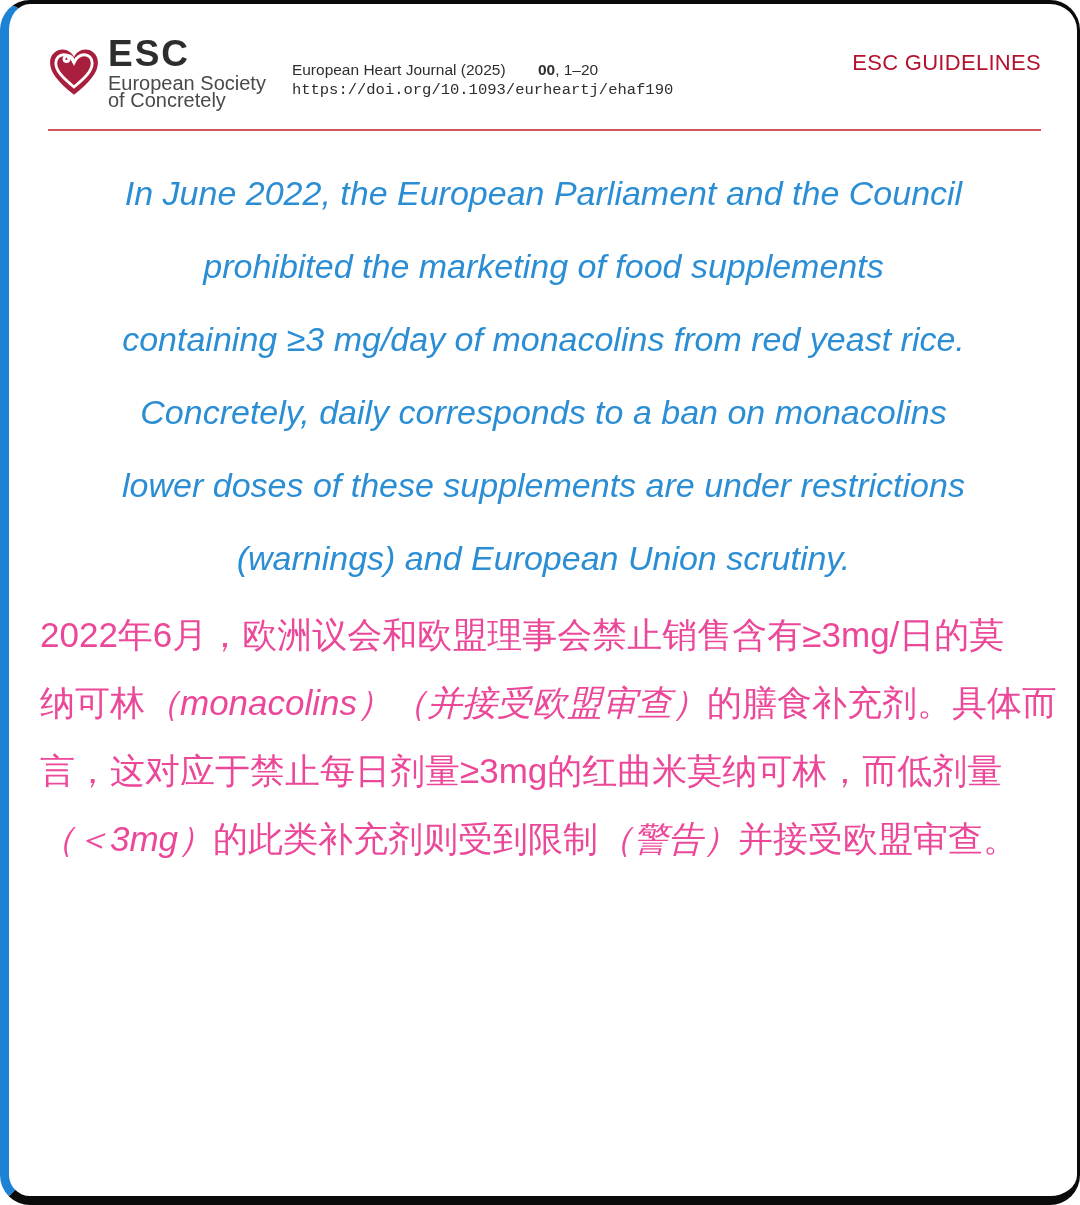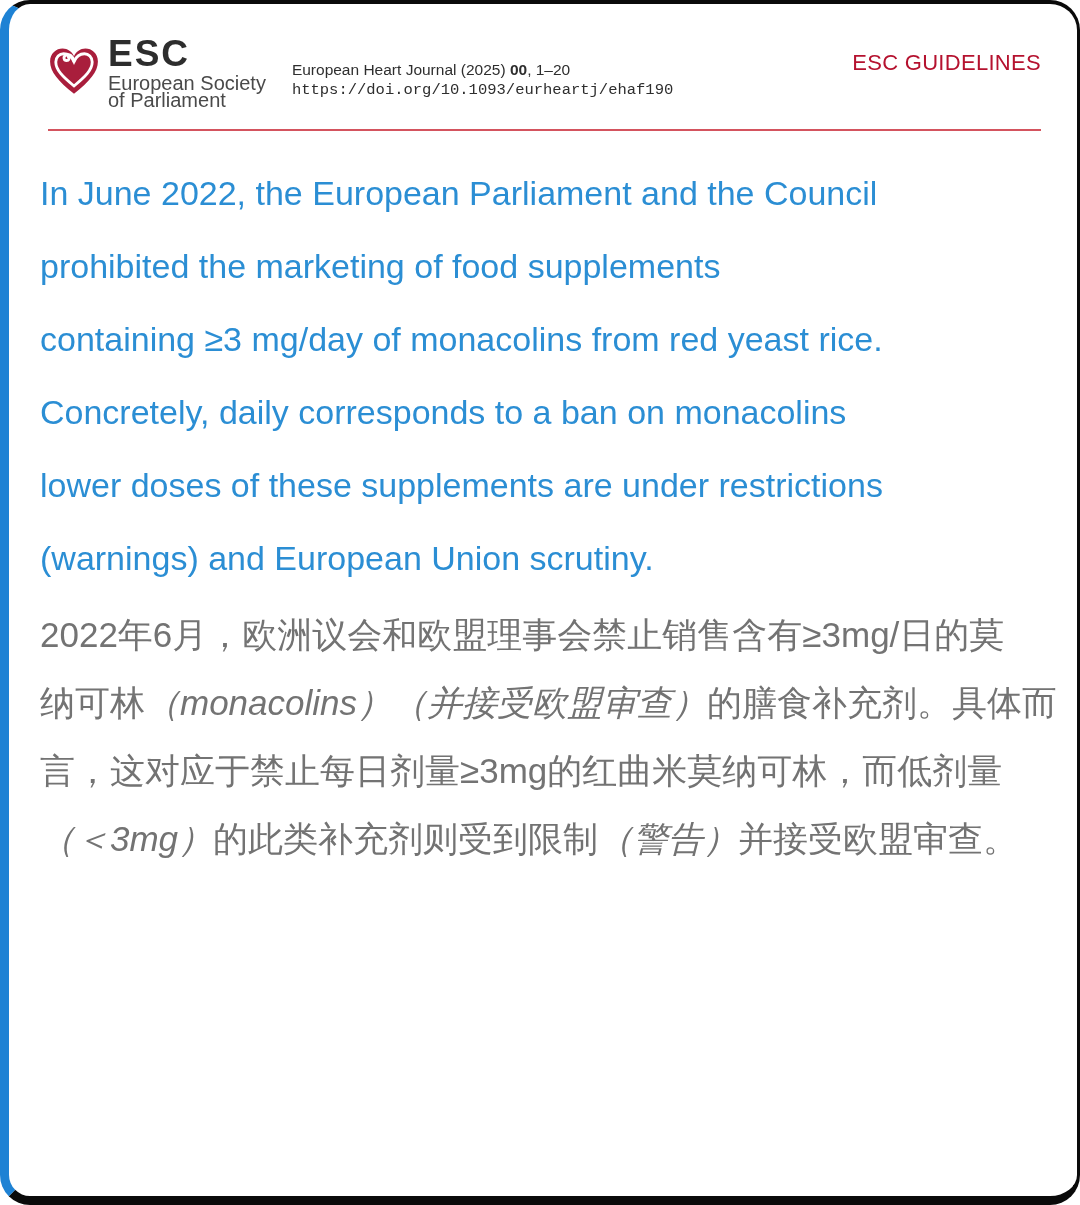--- a/index.html
+++ b/index.html
@@ -14,31 +14,31 @@
     border-top:4px solid #0a0a0a;
     border-right:3px solid #0a0a0a;
     border-bottom:9px solid #0a0a0a;
     border-radius:30px;
     padding:28px 30px 0 27px;
     overflow:hidden;
   }
 
   
   .header{display:flex;align-items:flex-start;padding:2px 6px 0 12px;}
-  .logo-block{display:flex;align-items:center;}
+  .logo-block{display:flex;align-items:flex-end;}
   .heart-svg{width:52px;height:70px;margin-top:2px;flex:0 0 auto;}
   .logo-text{margin-left:8px;}
   .logo-acronym{
     font-size:37px;font-weight:700;color:#2d2d2d;
     letter-spacing:2px;line-height:40px;
   }
   .logo-society{font-size:20px;color:#4a4a4a;line-height:17px;margin-top:1px;}
   .journal-info{margin-left:26px;margin-top:26px;}
   .journal-line{font-size:15.5px;color:#2e2e2e;line-height:20px;}
-  .journal-line b{font-weight:700;}
+  .journal-line b{font-weight:700;margin-left:28px;}
   .doi{font-size:15.5px;color:#2e2e2e;line-height:20px;font-family:Liberation Mono, monospace;}
   .banner{
     margin-left:auto;margin-top:16px;
     font-size:22px;font-weight:400;color:#b5122f;
     letter-spacing:0.3px;white-space:nowrap;
   }
   .red-rule{
     border:none;height:2px;background:#d4545e;
     margin:20px 6px 0 12px;
   }
@@ -47,47 +47,47 @@
   .title{
     margin:36px 0 0 8px;
     font-size:43px;line-height:58px;font-weight:700;
     letter-spacing:-1px;color:#121212;
     max-width:960px;
   }
 
   
   .english{margin:26px 0 0 4px;color:#2b8ed4;}
   .english .line{
-    font-size:34px;line-height:73px;
-    white-space:nowrap;font-weight:400;
+    font-size:34px;font-style:italic;line-height:73px;
+    white-space:nowrap;font-weight:400;text-align:center;
   }
 
   
-  .chinese{margin:6px 0 0 4px;color:#737373;}
+  .chinese{margin:6px 0 0 4px;color:#ec4899;}
   .chinese .line{font-size:35px;line-height:68px;white-space:nowrap;}
   .seg-italic{font-style:italic;}
 </style>
 </head>
 <body>
 
 <div class="frame">
 
   <header class="header">
 
     <div class="logo-block">
       <svg class="heart-svg" viewBox="0 0 100 100" aria-hidden="true">
         <path d="M50 90 C 20 66, 4 48, 4 28 C 4 12, 16 3, 28 3 C 38 3, 46 9, 50 18 C 54 9, 62 3, 72 3 C 84 3, 96 12, 96 28 C 96 48, 80 66, 50 90 Z" fill="#a91e3c"></path>
         <path d="M50 75 C 28 57, 15 44, 15 29 C 15 19, 22 13, 30 13 C 39 13, 46 19, 50 28 C 54 19, 61 13, 70 13 C 78 13, 85 19, 85 29 C 85 44, 72 57, 50 75 Z" fill="none" stroke="#ffffff" stroke-width="5.5" stroke-linecap="round"></path>
         <path d="M50 28 C 49 18, 41 12, 34 16 C 29 19, 30 26, 36 26 C 40 26, 42 22, 39 19" fill="none" stroke="#ffffff" stroke-width="5.5" stroke-linecap="round"></path>
       </svg>
       <div class="logo-text">
         <div class="logo-acronym">ESC</div>
         <div class="logo-society">
           <span>European Society</span><br>
-          <span>of Parliament</span>
+          <span>of Concretely</span>
         </div>
       </div>
     </div>
 
     <div class="journal-info">
       <div class="journal-line">
         <span>European Heart Journal (2025) </span><b>00</b><span>, 1–20</span>
       </div>
       <div class="doi">https://doi.org/10.1093/eurheartj/ehaf190</div>
     </div>

